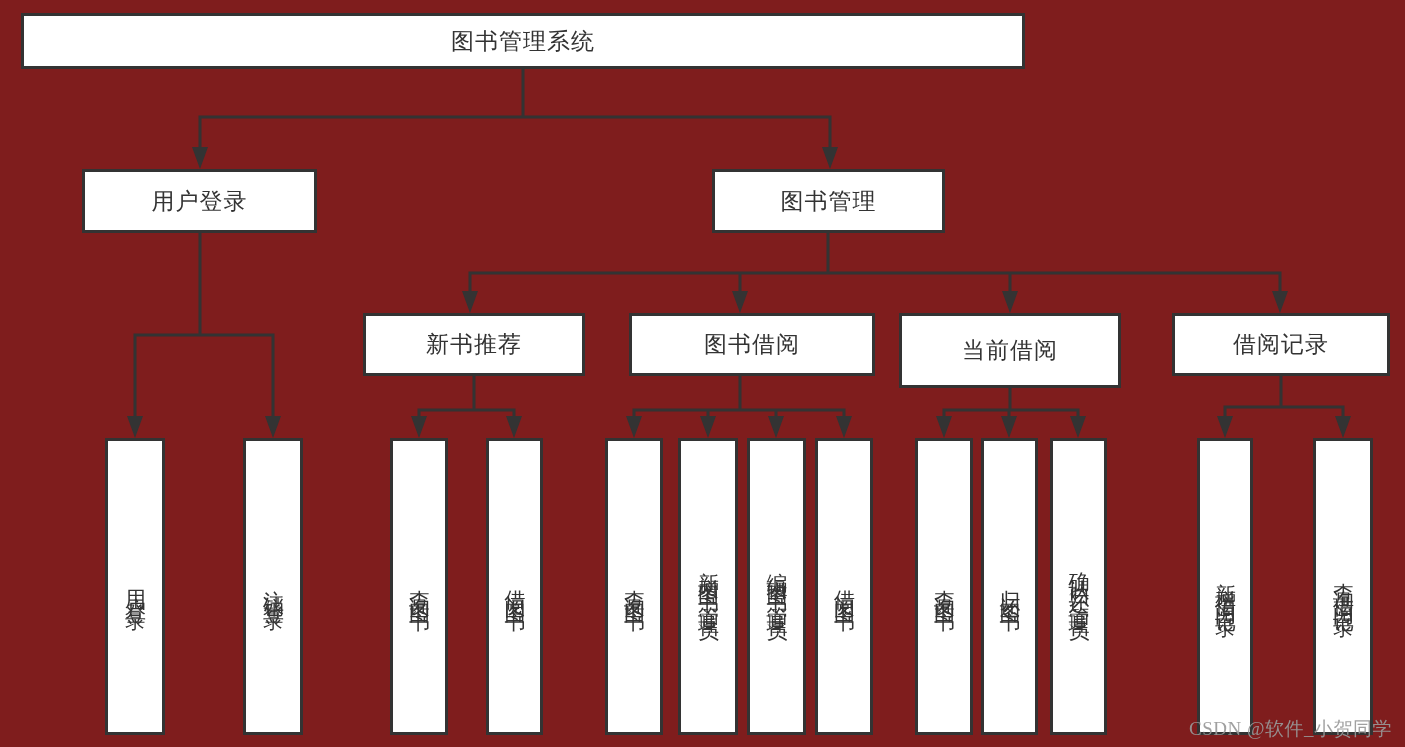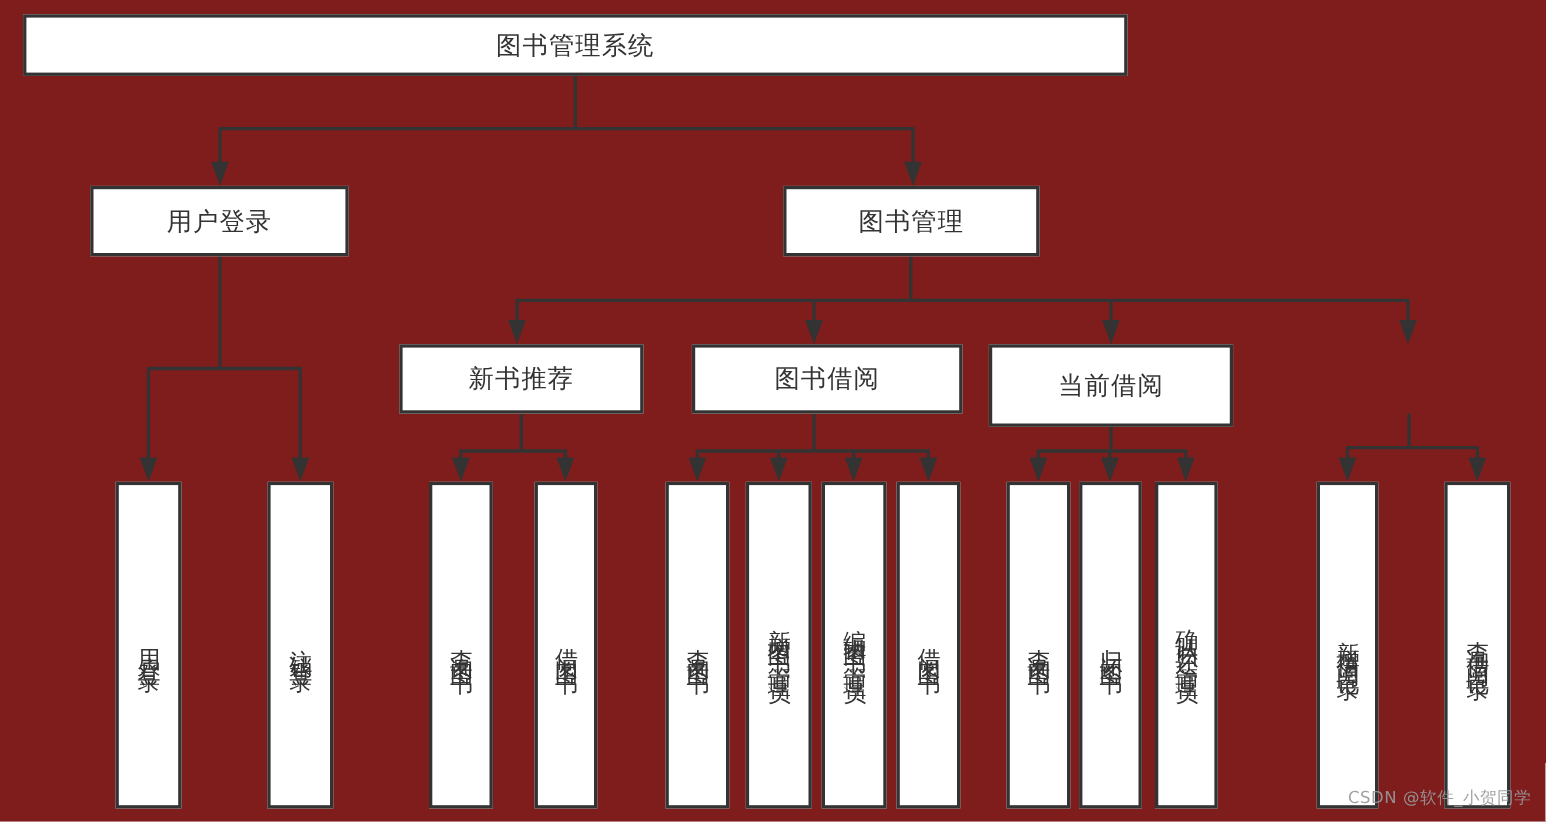--- a/index.html
+++ b/index.html
@@ -29,24 +29,25 @@
     font-size:21px;
     line-height:1;
     letter-spacing:7px;
     white-space:nowrap;
   }
   .watermark{
     position:absolute;
     top:716px;
     right:13px;
     z-index:5;
-    font-size:15px;
+    font-size:19px;
     color:rgba(152,152,152,0.92);
     white-space:nowrap;
     letter-spacing:0.5px;
+    font-family:Liberation Serif, serif;
   }
 </style>
 </head>
 <body>
 
 <div class="canvas">
 
   <svg class="wires" width="1405" height="747" viewBox="0 0 1405 747">
     <g stroke="#333333" stroke-width="3" fill="none">
 
@@ -100,20 +101,23 @@
 
   <div class="node h-node" style="left:363px;top:313px;width:222px;height:63px;">
     <span>新书推荐</span>
   </div>
   <div class="node h-node" style="left:629px;top:313px;width:246px;height:63px;">
     <span>图书借阅</span>
   </div>
   <div class="node h-node" style="left:899px;top:313px;width:222px;height:75px;">
     <span>当前借阅</span>
   </div>
+  <div class="node h-node" style="left:1172px;top:313px;width:218px;height:63px;">
+    <span>借阅记录</span>
+  </div>
 
   <div class="node v-node" style="left:105px;top:438px;width:60px;height:297px;">
     <span>用户登录</span>
   </div>
   <div class="node v-node" style="left:243px;top:438px;width:60px;height:297px;">
     <span>注销登录</span>
   </div>
 
   <div class="node v-node" style="left:390px;top:438px;width:58px;height:297px;">
     <span>查询图书</span>

